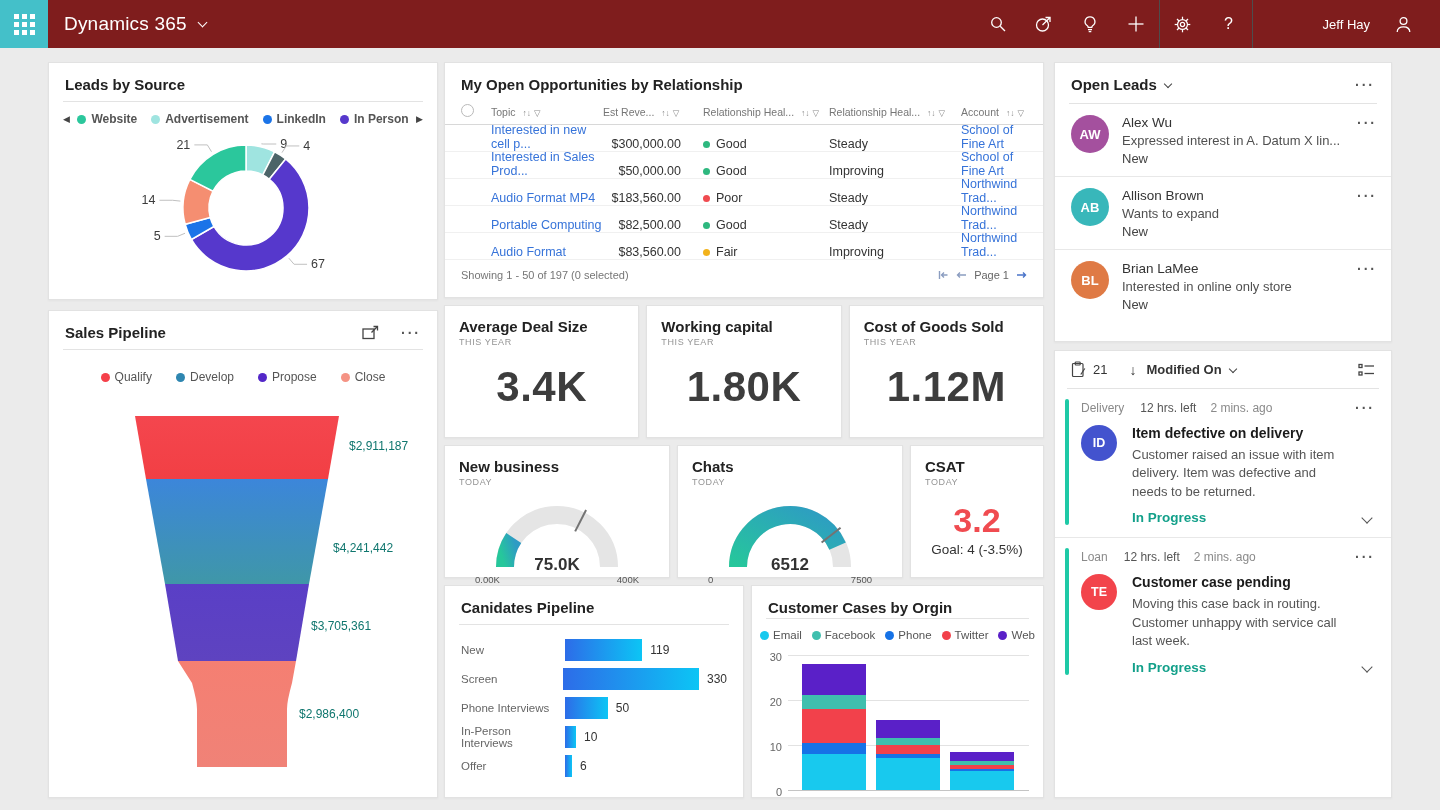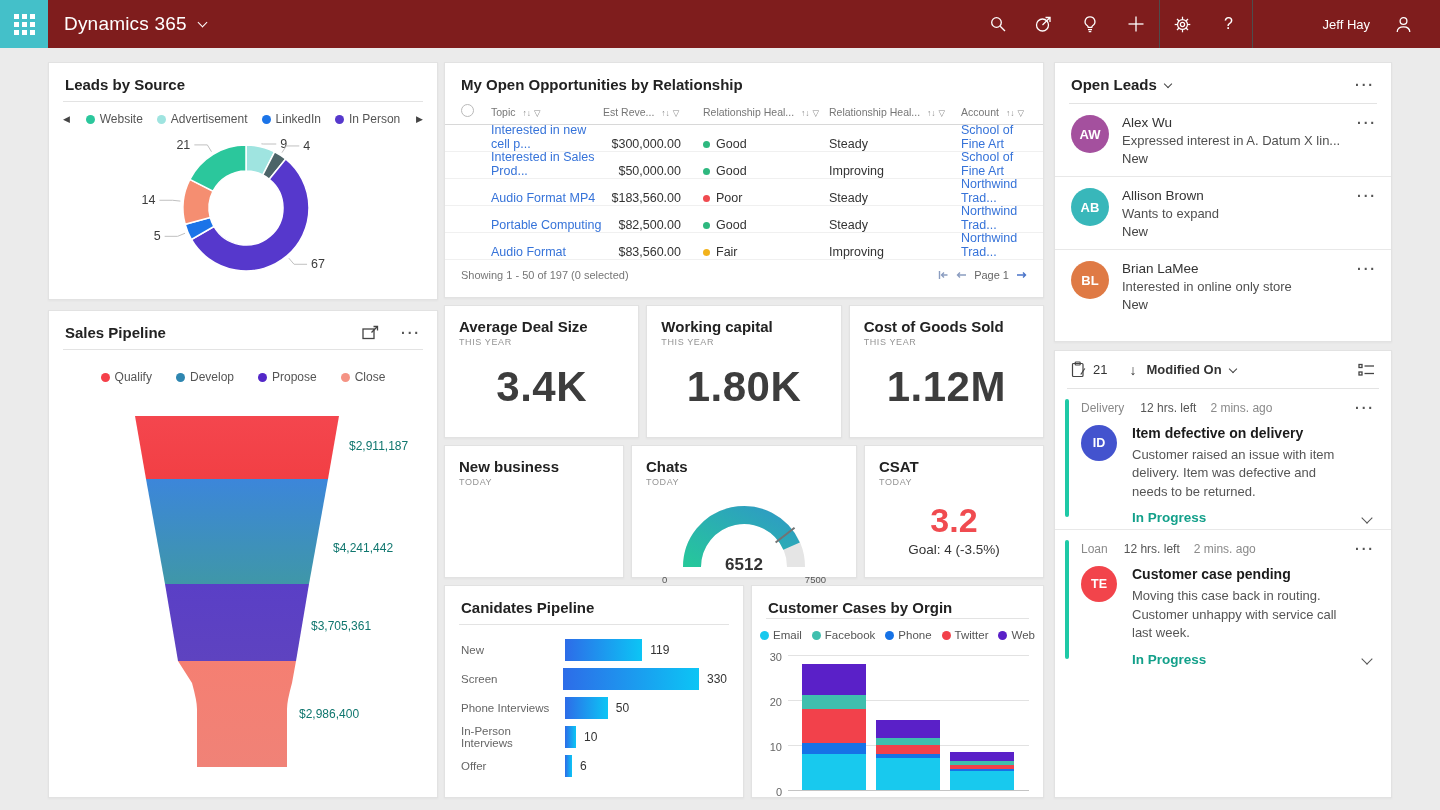--- a/index.html
+++ b/index.html
@@ -39,21 +39,21 @@
   .chev { display:inline-block; width:6px; height:6px; border-right:1.4px solid #444; border-bottom:1.4px solid #444; transform:rotate(45deg); margin-left:8px; margin-bottom:2px; }
 
   
   .legend { display:flex; align-items:center; justify-content:center; gap:24px; }
   .legend-item { display:flex; align-items:center; gap:5px; font-size:12px; color:#555; cursor:pointer; }
   .legend-dot { width:9px; height:9px; border-radius:50%; }
   .lg-arrow { font-size:9px; color:#444; cursor:pointer; }
   .lg-arrow.left::after { content:"◀"; }
   .lg-arrow.right::after { content:"▶"; }
   .donut-legend-row { display:flex; align-items:center; padding:10px 14px 0 14px; }
-  .donut-legend-row .legend { flex:1; gap:14px; }
+  .donut-legend-row .legend { flex:1; gap:14px;font-weight:bold; }
 
   
   #donut-svg { display:block; margin-top:8px; }
 
   
   .funnel-svg { position:absolute; left:0; top:0; }
   .funnel-label { position:absolute; font-size:12px; color:#0f766e; }
   .pipeline-legend { margin-top:20px; }
 
   
@@ -115,21 +115,21 @@
   .ol-desc { font-size:13px; color:#505050; margin-top:3px; white-space:nowrap; overflow:hidden; }
   .ol-status { font-size:13px; color:#444; margin-top:3px; }
 
   
   .wi-toolbar { display:flex; align-items:center; padding:10px 16px 10px 16px; font-size:13px; color:#333; }
   .wi-count { margin-left:7px; }
   .wi-sortarrow { margin-left:22px; font-size:14px; color:#333; }
   .wi-sortarrow::after { content:"↓"; }
   .wi-sortlabel { margin-left:10px; font-weight:700; cursor:pointer; }
   .wi-viewbtn { margin-left:auto; cursor:pointer; }
-  .wi-item { position:relative; padding:12px 16px 4px 26px; border-bottom:1px solid #e8e8e8; cursor:pointer; }
+  .wi-item { position:relative; padding:12px 16px 12px 26px; border-bottom:1px solid #e8e8e8; cursor:pointer; }
   .wi-item:last-child { border-bottom:none; }
   .wi-accent { position:absolute; left:10px; top:10px; bottom:12px; width:3.5px; border-radius:2px; }
   .wi-meta { display:flex; align-items:center; font-size:12px; color:#555; }
   .wi-cat { color:#8a8a8a; }
   .wi-left { margin-left:16px; }
   .wi-ago { margin-left:14px; color:#8a8a8a; }
   .wi-body { display:flex; margin-top:10px; }
   .wi-avatar { width:36px; height:36px; font-size:12.5px; }
   .wi-texts { margin-left:15px; }
   .wi-title { font-size:14px; font-weight:700; color:#1b1b1b; }
@@ -416,20 +416,36 @@
         <h2>Cost of Goods Sold</h2>
         <div class="period">THIS YEAR</div>
         <div class="kpi-value">1.12M</div>
       </section>
     </div>
 
     <div class="mrow">
       <section class="card gauge-card">
         <h2>New business</h2>
         <div class="period">TODAY</div>
+        <div class="gauge-wrap">
+          <svg class="gauge-svg" width="196" height="96" viewBox="0 0 196 96">
+              <defs>
+                <linearGradient id="ggrad0" x1="0" y1="1" x2="1" y2="0">
+                  <stop offset="0%" stop-color="#26c79b"></stop>
+                  <stop offset="100%" stop-color="#2e9bc4"></stop>
+                </linearGradient>
+              </defs>
+              <path d="M46.00,80.00 A52 52 0 0 1 150.00,80.00" stroke="#e5e5e5" fill="none" stroke-width="18"></path>
+              <path d="M46.00,80.00 A52 52 0 0 1 54.76,51.11" stroke="url(#ggrad0)" fill="none" stroke-width="18"></path>
+              <path d="M116.16,44.36 L127.06,22.98" stroke="#737373" stroke-width="2" fill="none"></path>
+            </svg>
+          <span class="gauge-value">75.0K</span>
+          <span class="gauge-min">0.00K</span>
+          <span class="gauge-max">400K</span>
+        </div>
       </section>
       <section class="card gauge-card">
         <h2>Chats</h2>
         <div class="period">TODAY</div>
         <div class="gauge-wrap">
           <svg class="gauge-svg" width="196" height="96" viewBox="0 0 196 96">
               <defs>
                 <linearGradient id="ggrad1" x1="0" y1="1" x2="1" y2="0">
                   <stop offset="0%" stop-color="#26c79b"></stop>
                   <stop offset="100%" stop-color="#2e9bc4"></stop>

